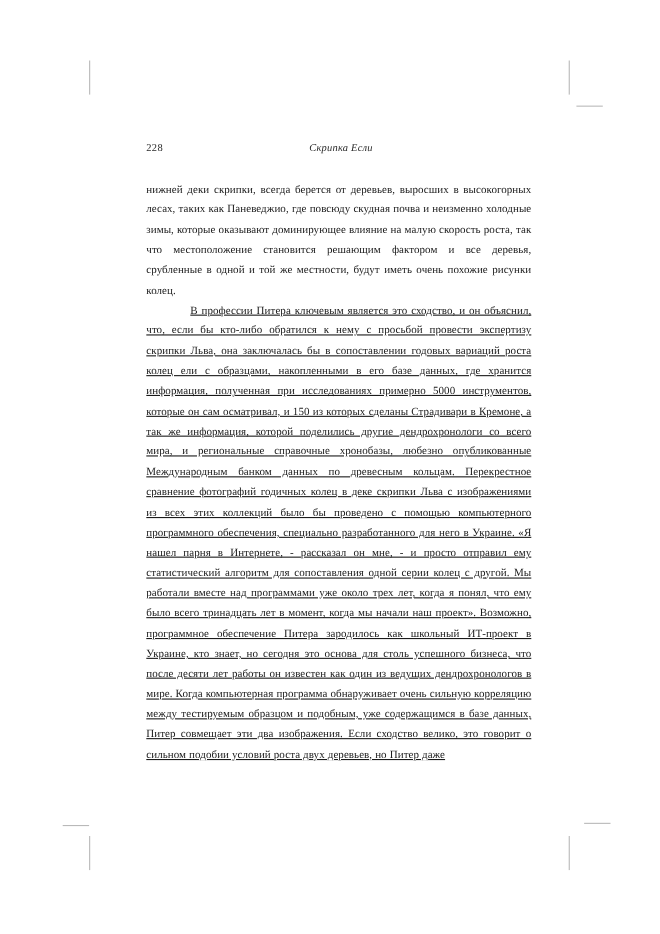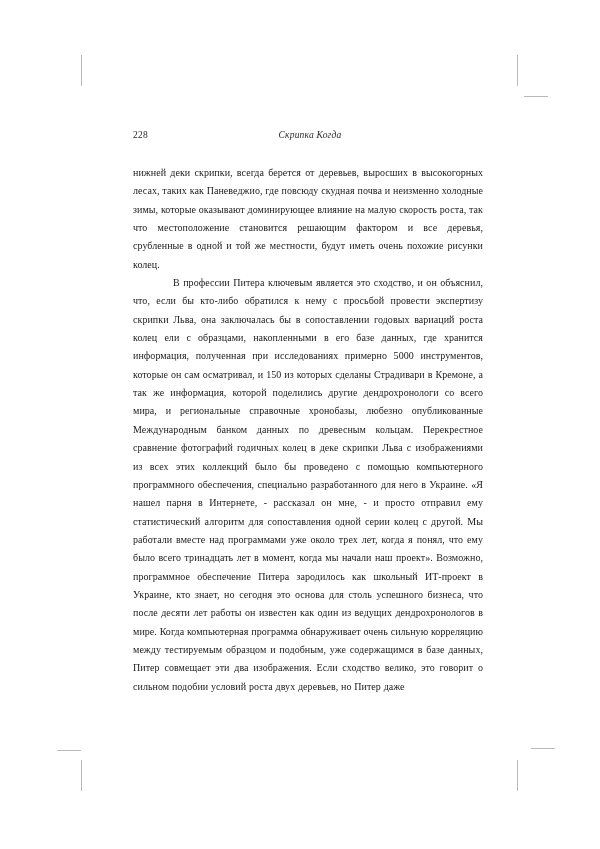--- a/index.html
+++ b/index.html
@@ -82,40 +82,41 @@
     letter-spacing: 0.05px;
     word-spacing: 0.2px;
     color: #1a1a1a;
     hyphens: manual;
   }
   .para.indent {
     text-indent: 40px;
   }
   .para + .para {
     margin-top: 0;
+    text-decoration: underline;
   }
 </style>
 </head>
 <body>
 
 <div class="page">
 
   <div class="crop v crop-tl-v"></div>
   <div class="crop v crop-tr-v"></div>
   <div class="crop h crop-tr-h"></div>
   <div class="crop h crop-bl-h"></div>
   <div class="crop v crop-bl-v"></div>
   <div class="crop v crop-br-v"></div>
   <div class="crop h crop-br-h"></div>
 
   <div class="textblock">
 
     <div class="runninghead">
       <div class="folio">228</div>
-      <div class="booktitle">Скрипка Когда</div>
+      <div class="booktitle">Скрипка Если</div>
     </div>
 
     <p class="para">нижней деки скрипки, всегда берется от деревьев, выросших в высокогорных лесах, таких как Паневеджио, где повсюду скудная почва и неизменно холодные зимы, которые оказывают доминирующее влияние на малую скорость роста, так что местоположение становится решающим фактором и все деревья, срубленные в одной и той же местности, будут иметь очень похожие рисунки колец.</p>
 
     <p class="para indent">В профессии Питера ключевым является это сходство, и он объяснил, что, если бы кто-либо обратился к нему с просьбой провести экспертизу скрипки Льва, она заключалась бы в сопоставлении годовых вариаций роста колец ели с образцами, накопленными в его базе данных, где хранится информация, полученная при исследованиях примерно 5000 инструментов, которые он сам осматривал, и 150 из которых сделаны Страдивари в Кремоне, а так же информация, которой поделились другие дендрохронологи со всего мира, и региональные справочные хронобазы, любезно опубликованные Международным банком данных по древесным кольцам. Перекрестное сравнение фотографий годичных колец в деке скрипки Льва с изображениями из всех этих коллекций было бы проведено с помощью компьютерного программного обеспечения, специально разработанного для него в Украине. «Я нашел парня в Интернете, - рассказал он мне, - и просто отправил ему статистический алгоритм для сопоставления одной серии колец с другой. Мы работали вместе над программами уже около трех лет, когда я понял, что ему было всего тринадцать лет в момент, когда мы начали наш проект». Возможно, программное обеспечение Питера зародилось как школьный ИТ-проект в Украине, кто знает, но сегодня это основа для столь успешного бизнеса, что после десяти лет работы он известен как один из ведущих дендрохронологов в мире. Когда компьютерная программа обнаруживает очень сильную корреляцию между тестируемым образцом и подобным, уже содержащимся в базе данных, Питер совмещает эти два изображения. Если сходство велико, это говорит о сильном подобии условий роста двух деревьев, но Питер даже</p>
 
   </div>
 </div>
 
 </body></html>

